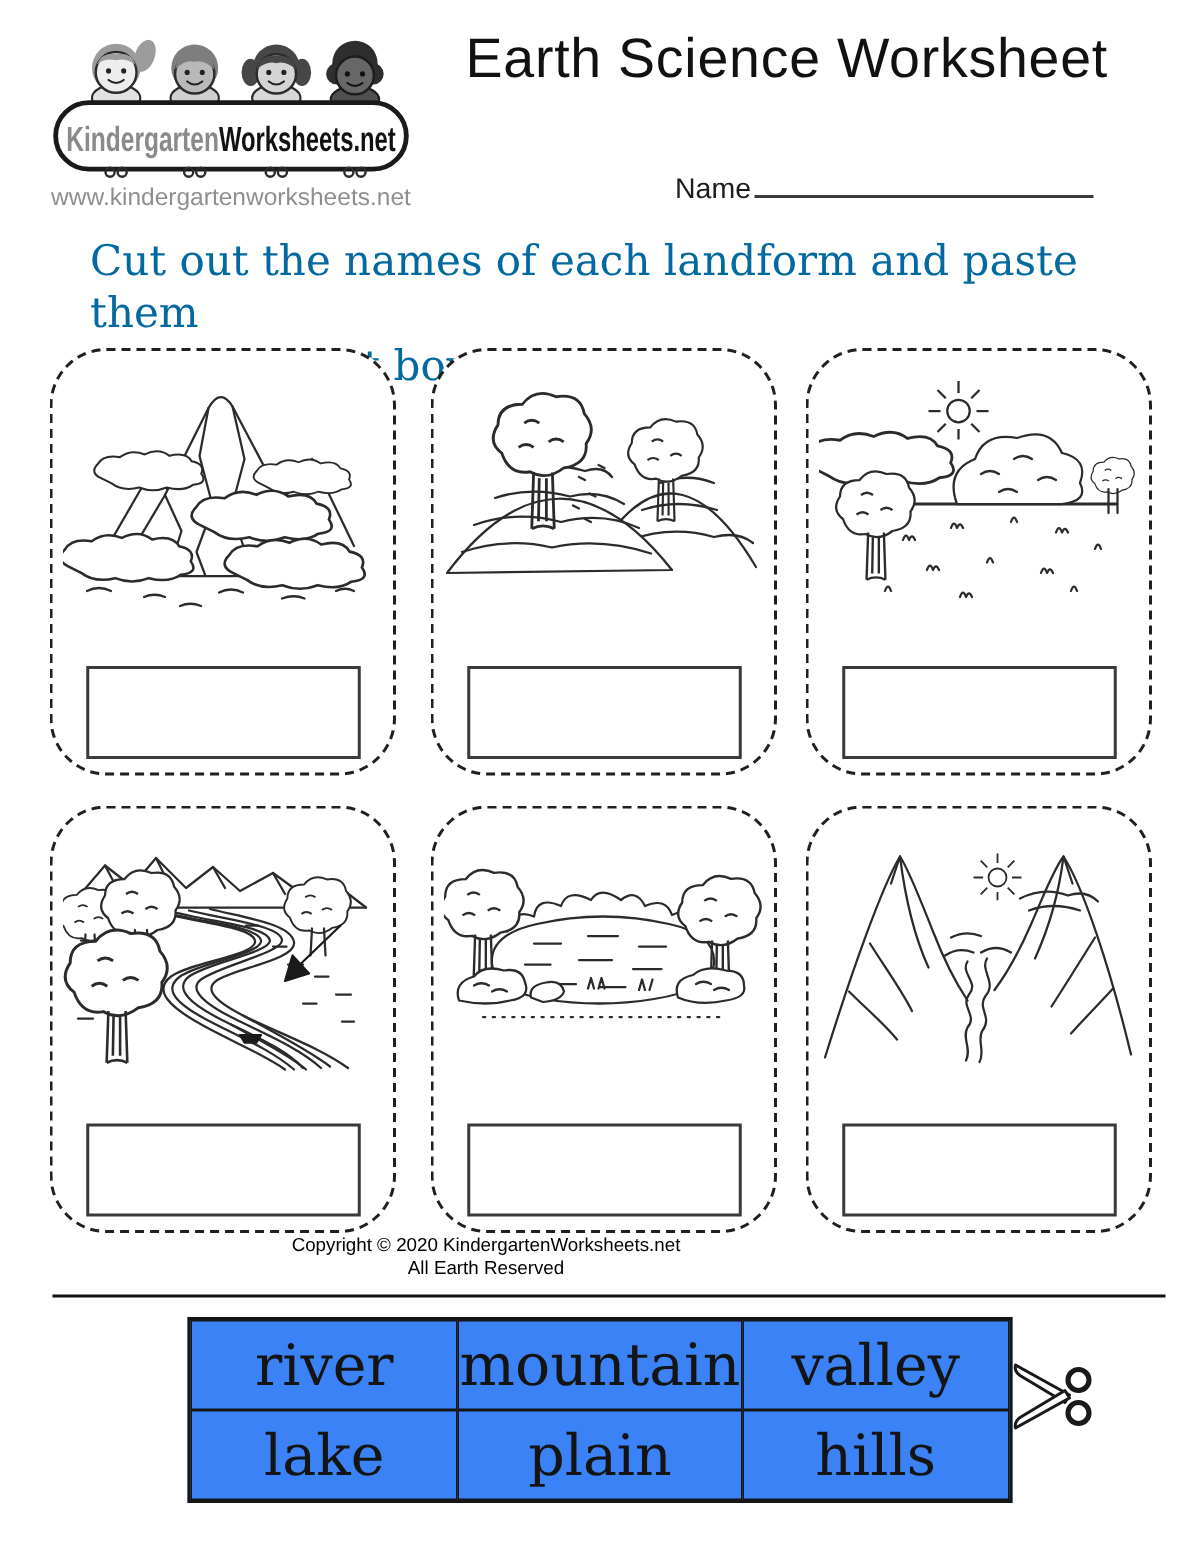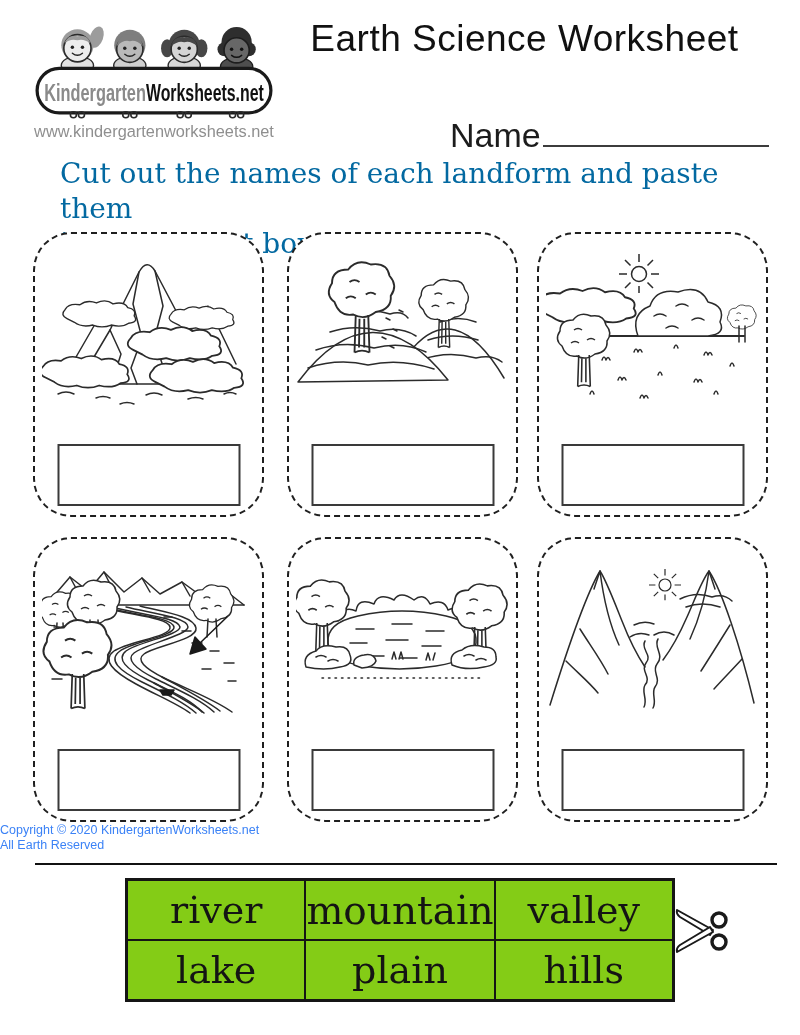--- a/index.html
+++ b/index.html
@@ -8,21 +8,21 @@
     font-family:"Liberation Sans", sans-serif; overflow:hidden;
   }
 
   
   .logo { position:absolute; left:33px; top:12px; width:242px; height:131px; }
   .page-title {
     position:absolute; left:262px; top:18px; width:525px; text-align:center;
     font-family:Liberation Sans, sans-serif; font-size:37px; color:#111; letter-spacing:0.5px;
     white-space:nowrap;
   }
-  .name-row { position:absolute; left:450px; top:116px; font-size:34px; color:#1c1c1c; }
+  .name-row { position:absolute; left:450px; top:116px; font-size:19px; color:#1c1c1c; }
   .name-line {
     display:inline-block; width:226px; height:2px; border-bottom:2.4px solid #3c3c3c;
     vertical-align:baseline; margin-left:2px;
   }
   .instructions {
     position:absolute; left:60px; top:156px; width:700px;
     font-family:"DejaVu Serif", serif; font-size:28px; line-height:35px; color:#0369a1;
   }
 
   
@@ -44,29 +44,29 @@
   .scene .solid { fill:#1a1a1a; stroke:#1a1a1a; }
   .scene .thick { stroke-width:2.1; }
 
   .answer-box {
     position:absolute; left:50%; transform:translateX(-50%); bottom:9px;
     width:183px; height:62px; border:2.6px solid #3a3a3a; background:#fff; box-sizing:border-box;
   }
 
   
   .copyright {
-    position:absolute; left:0; top:823px; width:648px; 
-    font-size:12.5px; line-height:15px; color:#3b82f6;
+    position:absolute; left:0; top:823px; width:648px; text-align:center;
+    font-size:12.5px; line-height:15px; color:#000000;
   }
   .divider { position:absolute; left:35px; top:863px; width:742px; height:0; border-top:2.2px solid #111; }
 
   .word-table {
     position:absolute; left:125px; top:878px; width:550px; height:124px; box-sizing:border-box;
     border:2px solid #151515; display:grid;
-    grid-template-columns:1fr 1.02fr 1fr; grid-template-rows:1fr 1fr; background:#84cc16;
+    grid-template-columns:1fr 1.02fr 1fr; grid-template-rows:1fr 1fr; background:#3b82f6;
   }
   .word-cell {
     border:1px solid #151515; display:flex; align-items:center; justify-content:center;
     font-family:"DejaVu Serif", serif; font-size:38px; color:#141414;
   }
   .word-cell.small { font-size:39px; }
 
   .scissors { position:absolute; left:674px; top:903px; width:56px; height:56px; }
 </style>
 </head>

